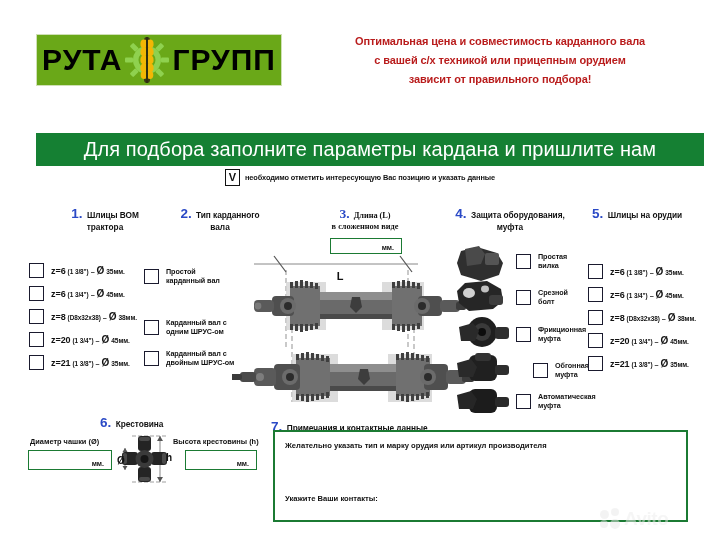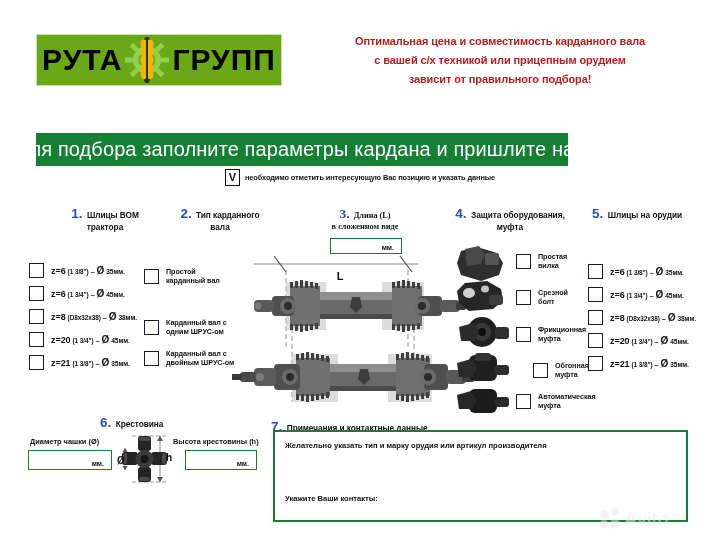--- a/index.html
+++ b/index.html
@@ -26,21 +26,21 @@
 
   .header-text{
     position:absolute;left:286px;top:32px;width:428px;
     text-align:center;color:#b91c1c;font-weight:bold;font-size:11px;
     line-height:19px;letter-spacing:-0.1px;
   }
   .header-text div{white-space:nowrap;}
 
   
   .banner{
-    position:absolute;left:36px;top:133px;width:532px;height:33px;
+    position:absolute;left:36px;top:133px;width:668px;height:33px;
     background:#158033;display:flex;align-items:center;justify-content:center;
   }
   .banner span{
     color:#ffffff;font-size:20px;font-weight:normal;letter-spacing:0.1px;white-space:nowrap;
   }
   .note{
     position:absolute;left:0;top:169px;width:720px;
     display:flex;align-items:center;justify-content:center;gap:5px;
   }
   .note-box{

